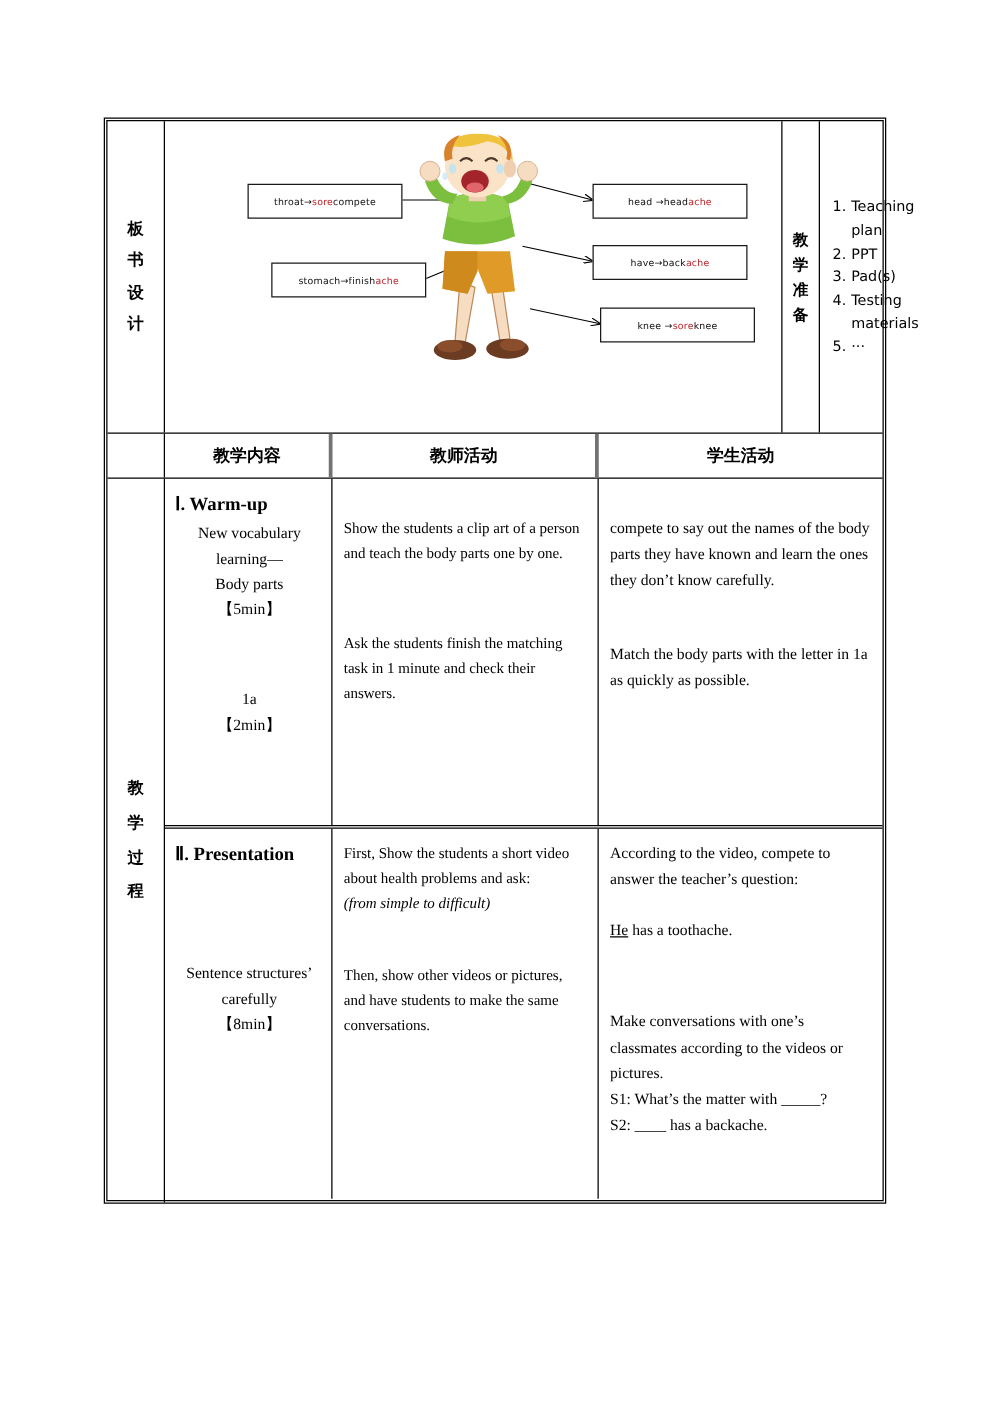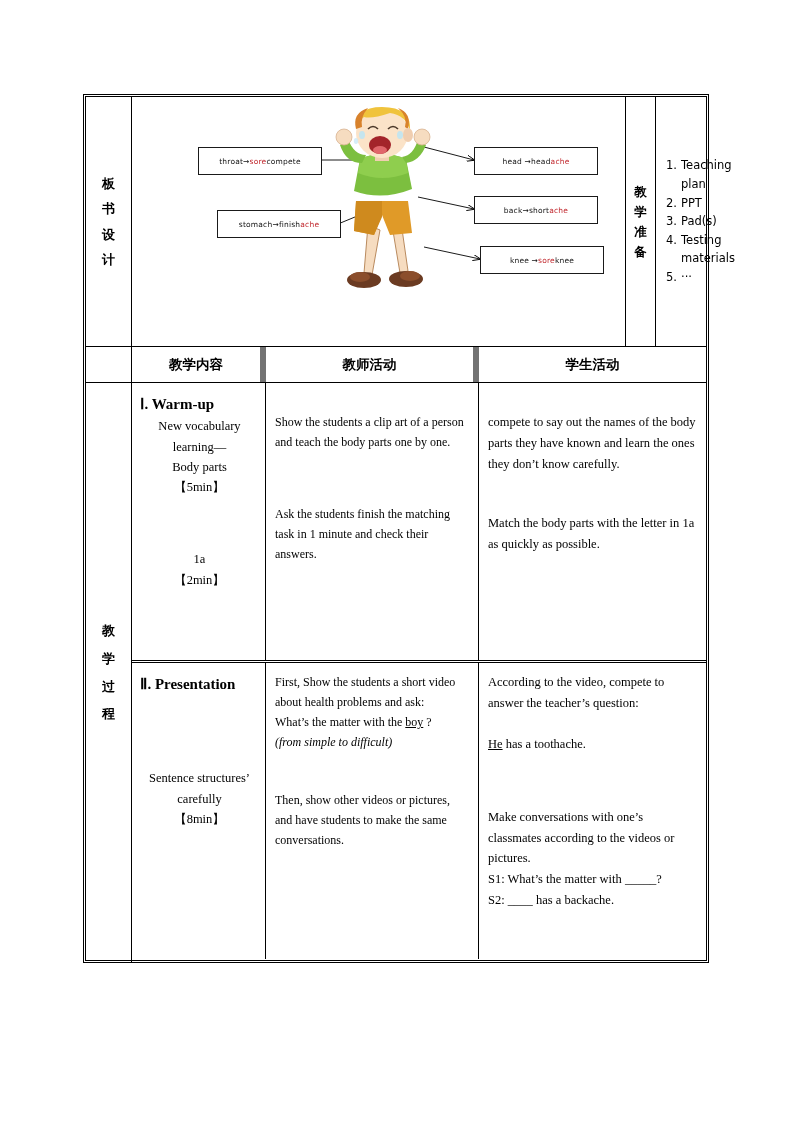--- a/index.html
+++ b/index.html
@@ -107,21 +107,21 @@
   }
   .wbox .red { color: #c0252b; }
   .arrowsvg { position: absolute; left: 0; top: 0; z-index: 2; }
   #boy { position: absolute; z-index: 4; }
 
   
   #row-head { height: 36px; border-bottom: 1px solid #000; }
   #row-head .vcol { border-right: 1px solid #000; }
   .hcell {
     box-sizing: border-box;
-    border-right: 6px solid #737373;
+    border-right: 3px solid #737373;
     display: flex;
     align-items: center;
     justify-content: center;
     font-family: "DejaVu Sans", sans-serif;
     font-weight: bold;
     font-size: 13.5px;
   }
   .hcell.last { border-right: none; }
   .c-content { flex: 0 0 134px; width: 134px; }
   .c-teacher { flex: 0 0 213px; width: 213px; }
@@ -269,21 +269,21 @@
           <span></span>
       </div>
 
       <div class="wbox" style="left:342px; top:50px; width:122px; height:26px;">
         <span>head →head</span>
           <span class="red">ache</span>
           <span></span>
       </div>
 
       <div class="wbox" style="left:342px; top:99px; width:122px; height:26px;">
-        <span>back→short</span>
+        <span>have→back</span>
           <span class="red">ache</span>
           <span></span>
       </div>
 
       <div class="wbox" style="left:348px; top:149px; width:122px; height:26px;">
         <span>knee →</span>
           <span class="red">sore</span>
           <span> knee</span>
       </div>
     </div>
@@ -371,21 +371,20 @@
           <p class="tp roman">Ⅱ. Presentation</p>
           <div class="spacer-lg"></div>
           <div class="spacer-sm"></div>
           <p class="tp">Sentence structures’</p>
           <p class="tp">carefully</p>
           <p class="tp brk">【8min】</p>
         </div>
 
         <div class="s-teacher">
           <p class="tp">First, Show the students a short video about health problems and ask:</p>
-          <p class="tp"><span>What’s the matter with the </span><span class="und">boy</span><span> ?</span></p>
           <p class="tp ital">(from simple to difficult)</p>
           <div class="spacer-md"></div>
           <p class="tp">Then, show other videos or pictures, and have students to make the same conversations.</p>
         </div>
 
         <div class="s-student">
           <p class="tp">According to the video, compete to answer the teacher’s question:</p>
           <div class="spacer-sm"></div>
           <p class="tp"><span class="und">He</span><span> has a toothache.</span></p>
           <div class="spacer-lg"></div>

